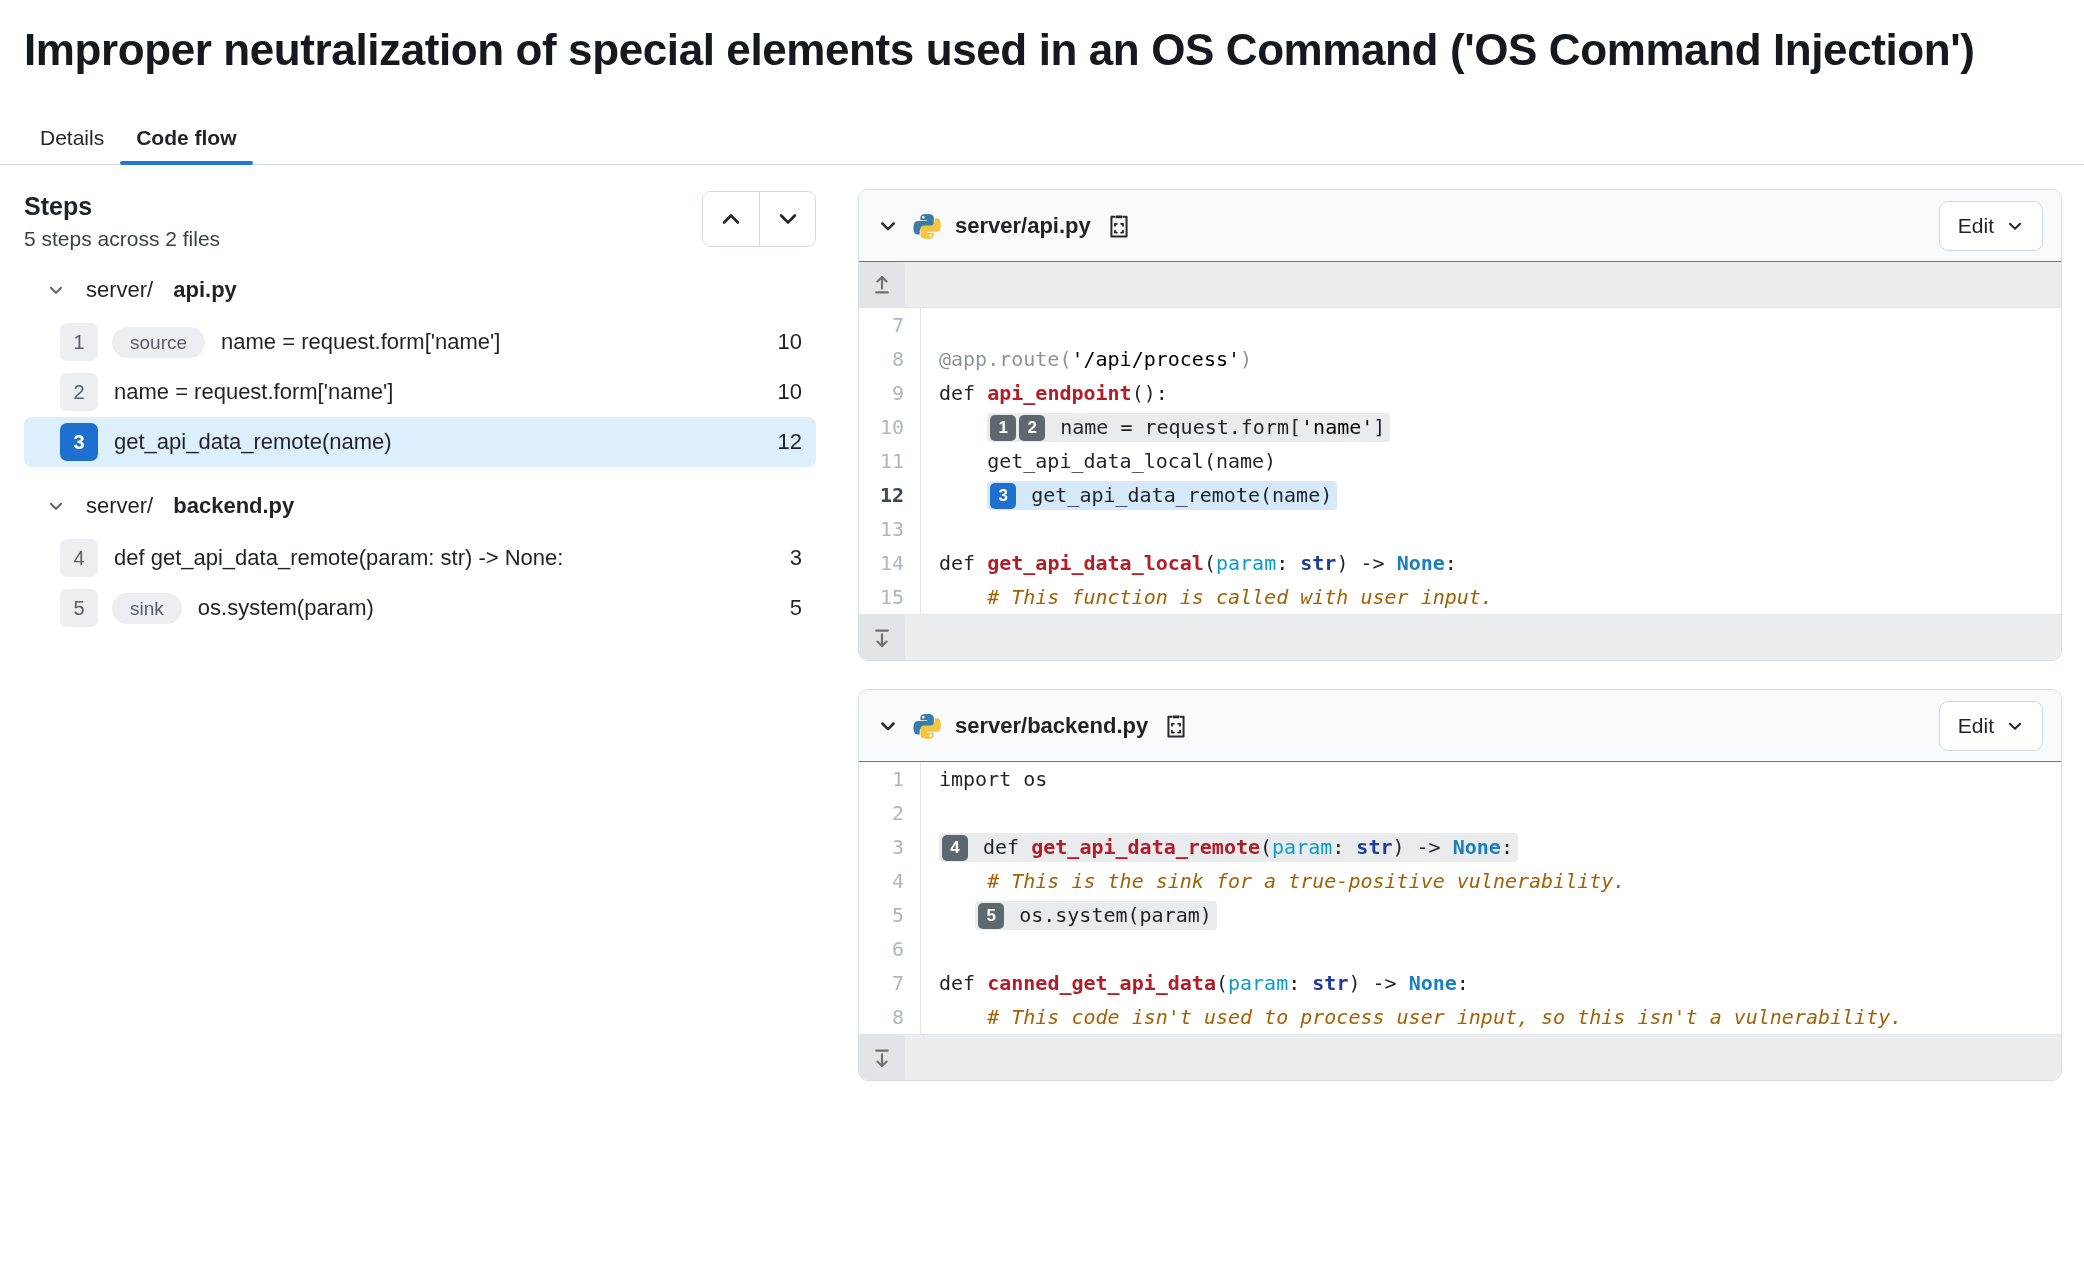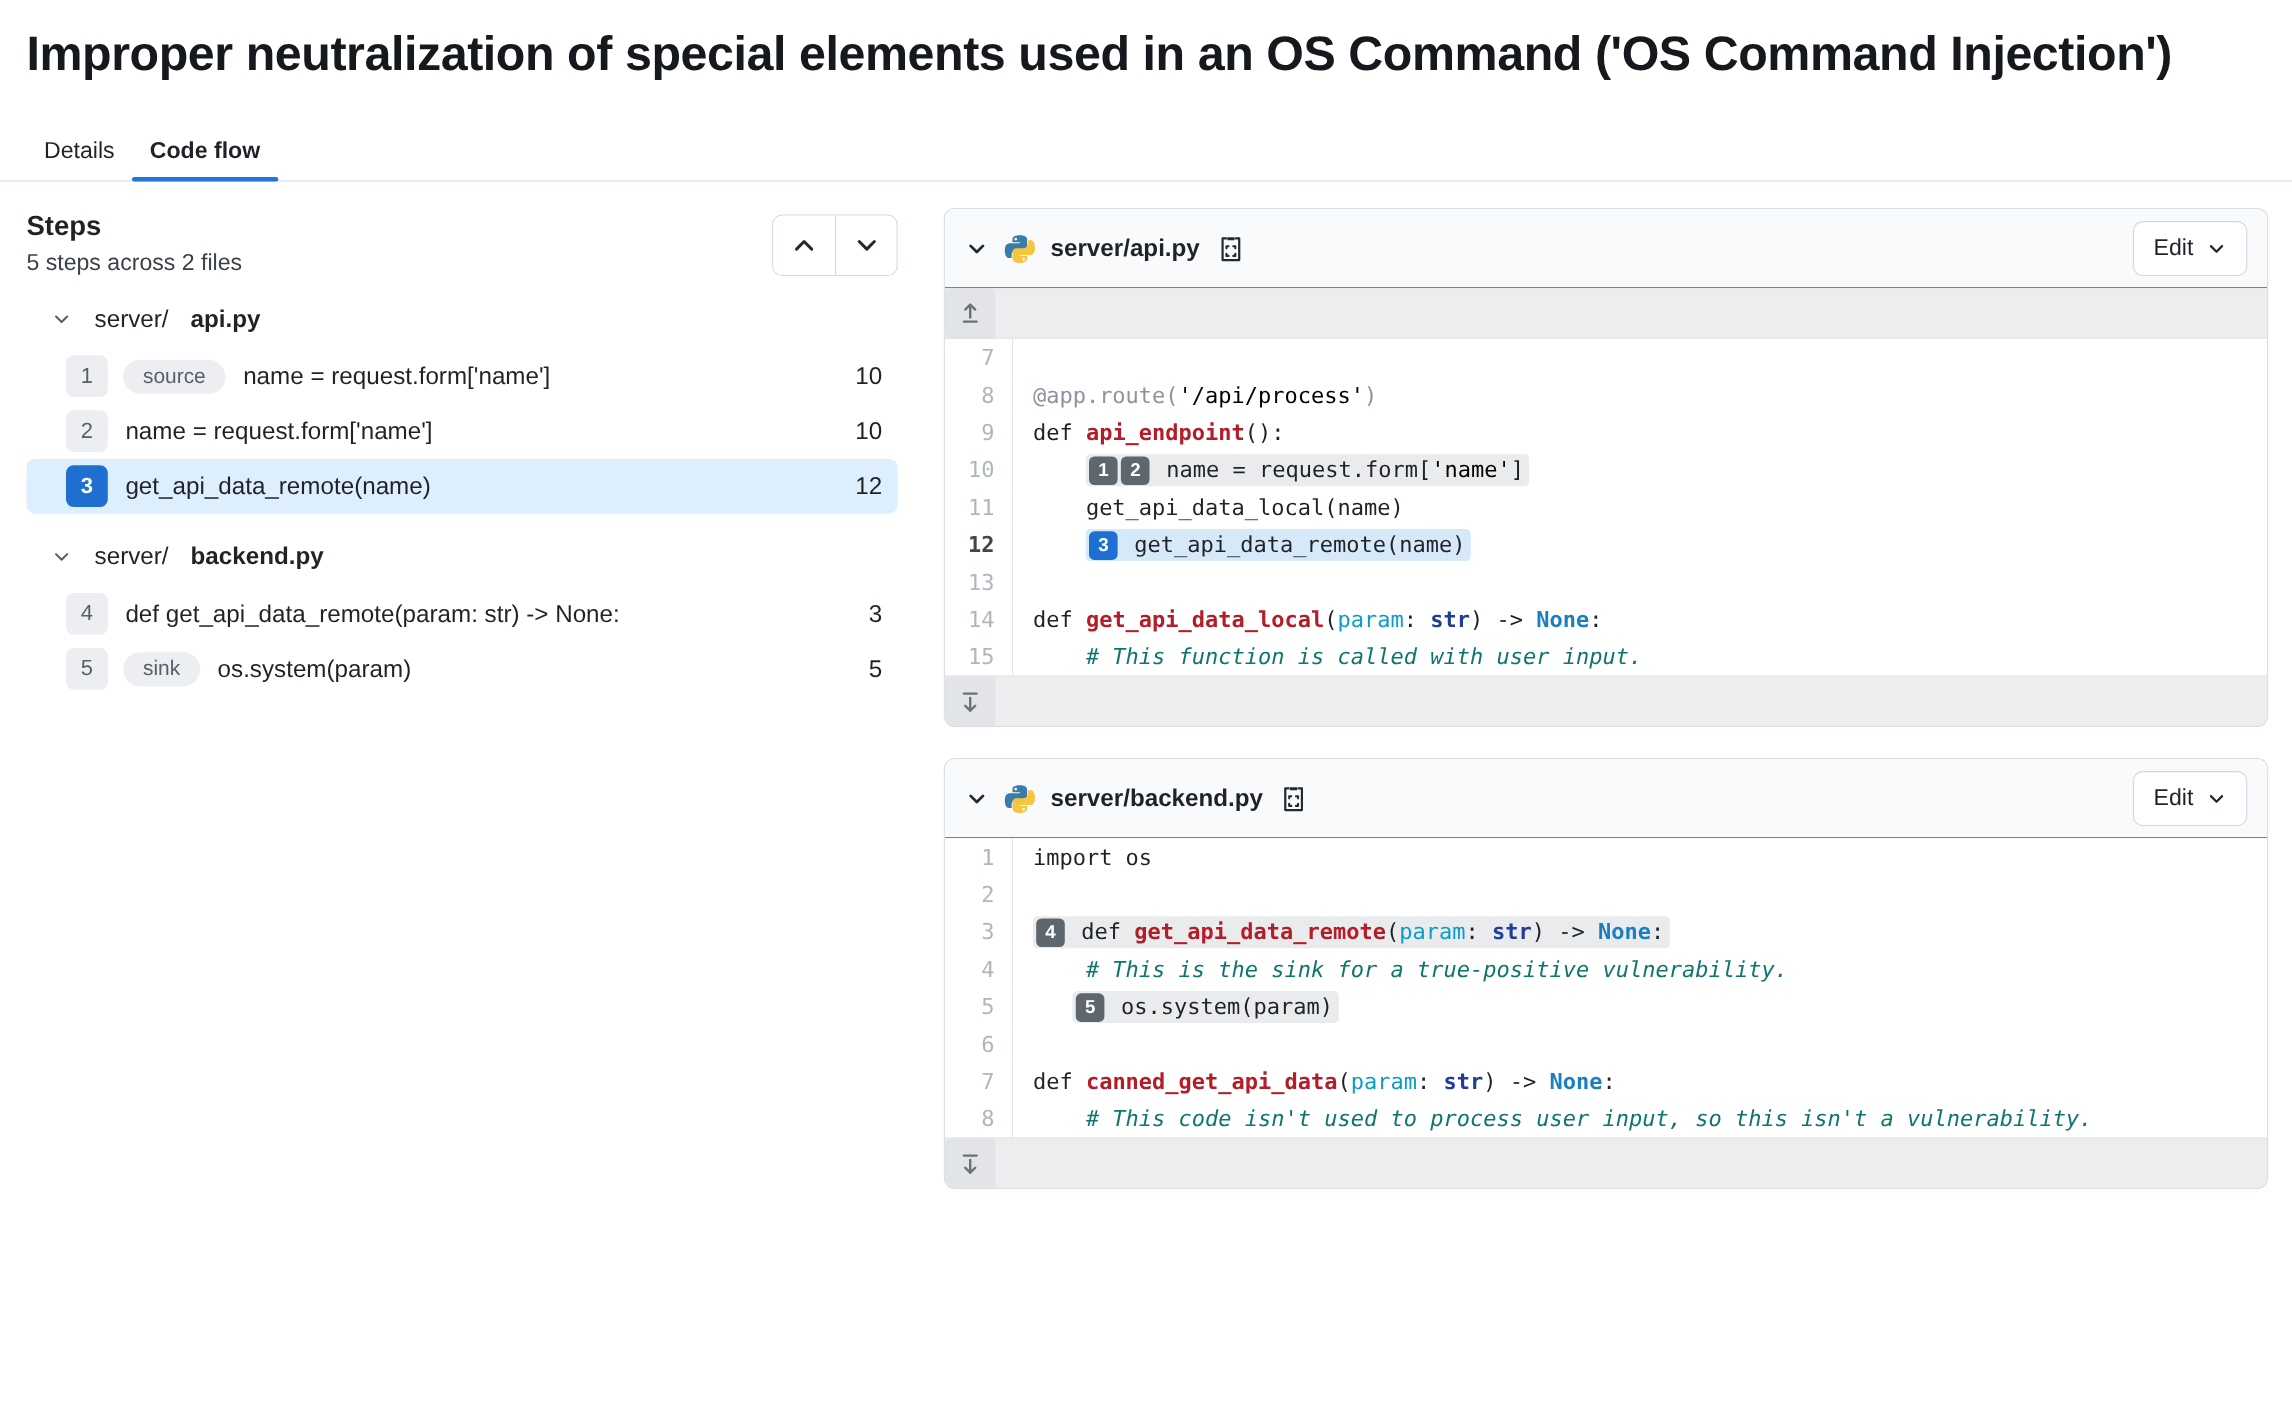--- a/index.html
+++ b/index.html
@@ -68,21 +68,21 @@
   .right-pane {
     flex: 1 1 auto;
     padding: 24px 22px 0 18px;
     min-width: 0;
   }
 
   
   .steps-head {
     display: flex;
     justify-content: space-between;
-    align-items: flex-end;
+    align-items: flex-start;
   }
   .steps-title {
     font-size: 25px;
     font-weight: 700;
     line-height: 1.2;
     color: #1f2328;
   }
   .steps-sub {
     font-size: 21px;
     color: #3b4147;
@@ -262,21 +262,21 @@
     white-space: pre;
     overflow: hidden;
     flex: 1 1 auto;
     min-width: 0;
   }
 
   
   .t-kw   { color: #1f2328; }
   .t-fn   { color: #b31d28; font-weight: 700; }
   .t-str  { color: #000000; }
-  .t-com  { color: #0f766e; font-style: italic; margin-top: 40px; }
+  .t-com  { color: #a16207; font-style: italic; margin-top: 40px; }
   .t-dec  { color: #8b949e; }
   .t-par  { color: #0a9ccb; }
   .t-typ  { color: #1f3d99; font-weight: 700; }
   .t-none { color: #1a7fc1; font-weight: 700; }
   .t-pl   { color: #1f2328; }
 
   .hl-seg { background: #e9ebed; border-radius: 4px; padding: 2px 5px 3px 3px; }
   .hl-seg.blue { background: #d6e9f8; }
 
   .badge {

